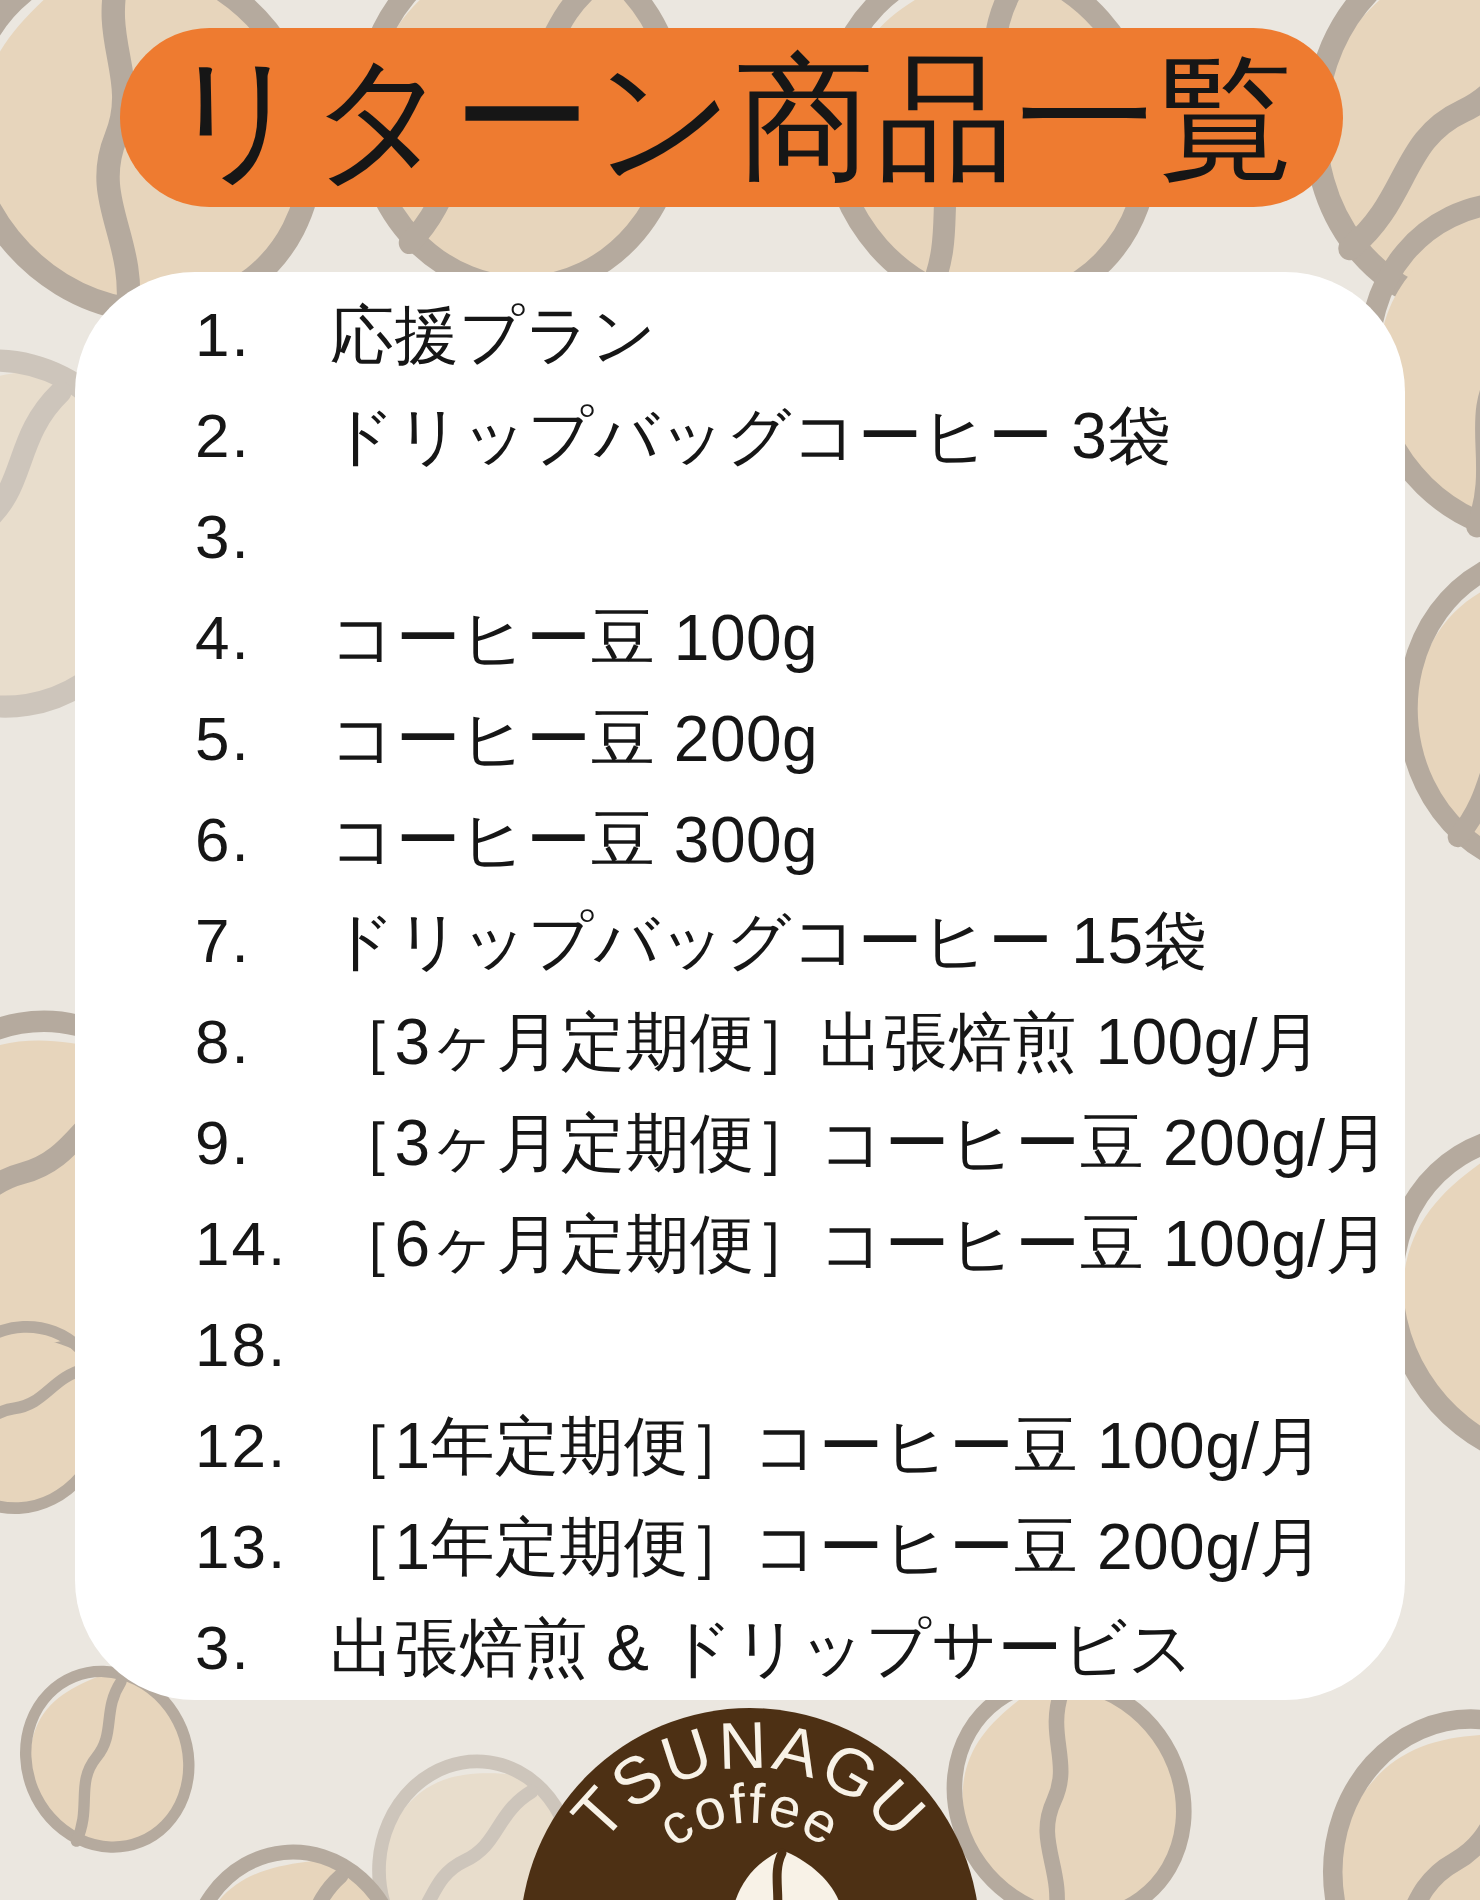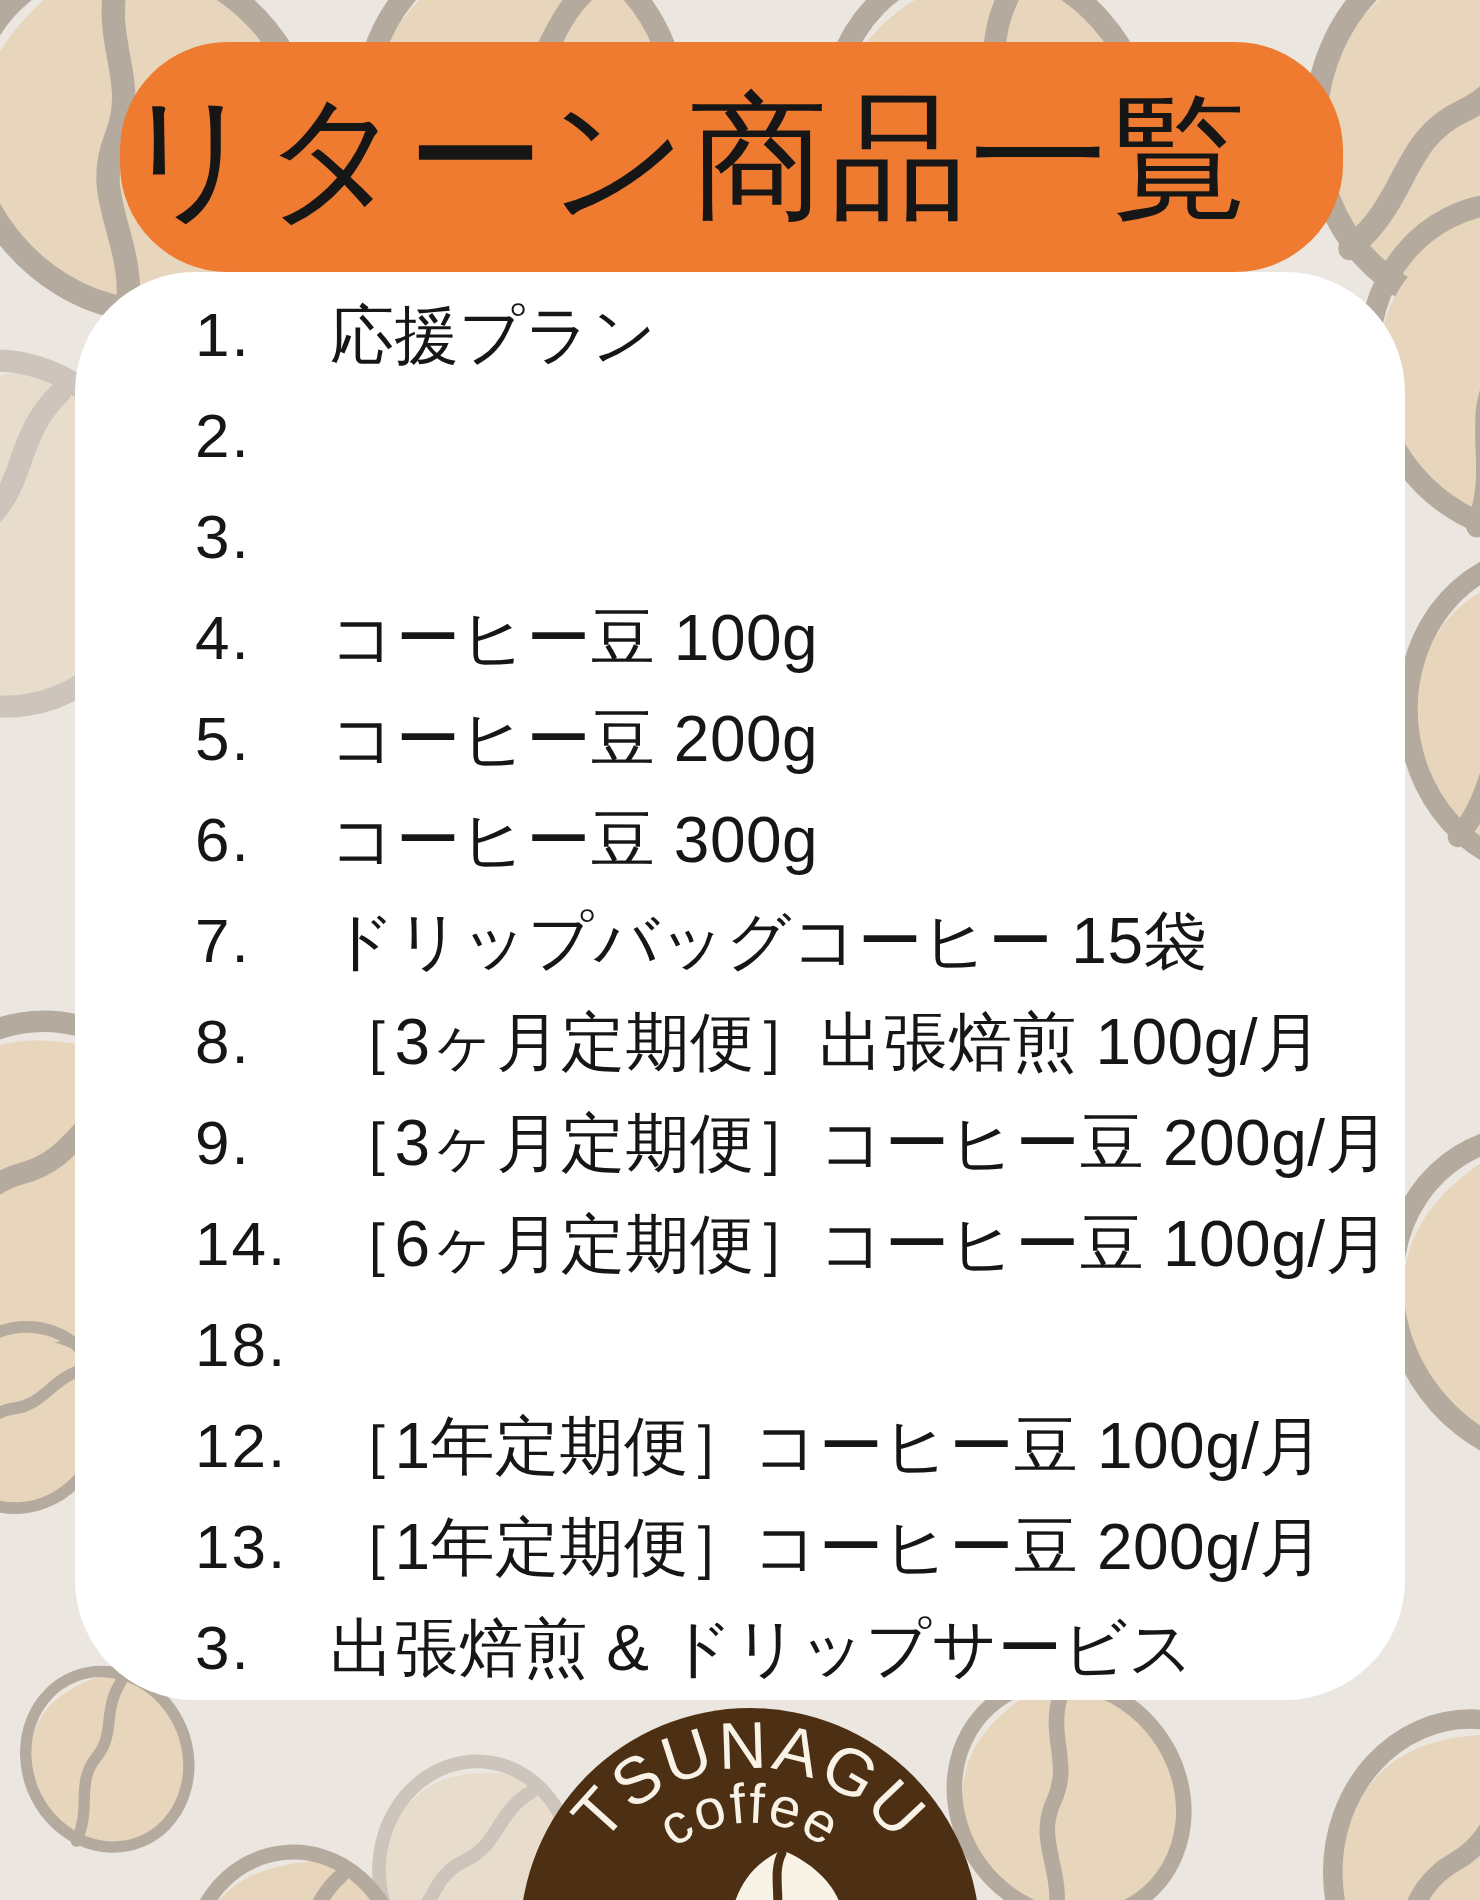--- a/index.html
+++ b/index.html
@@ -12,25 +12,24 @@
     position:relative;width:1480px;height:1900px;overflow:hidden;
     background:var(--bg);
     font-family:"Liberation Sans","DejaVu Sans",sans-serif;
     color:var(--ink);
   }
   .bean{position:absolute;pointer-events:none;}
   .bean svg{display:block;overflow:visible;}
   .bean--faint{opacity:.55;}
 
   .header-pill{
-    position:absolute;left:120px;top:28px;width:1223px;height:230px;
+    position:absolute;left:120px;top:28px;width:1223px;height:179px;
     background:var(--orange);border-radius:108px;
-    display:flex;align-items:center;justify-content:flex-start;
+    display:flex;align-items:center;justify-content:center;
     z-index:3;
-    margin-top:14px;
   }
   .page-title{
     font-size:138px;font-weight:400;letter-spacing:2px;color:var(--ink);
     white-space:nowrap;line-height:1;
   }
 
   .card{
     position:absolute;left:75px;top:272px;width:1330px;height:1428px;
     background:var(--card);border-radius:120px;
     z-index:4;
@@ -145,20 +144,21 @@
 
 <div class="card">
   <ol class="product-list">
   <li class="row">
     <span class="num">1.</span>
     <span class="label">応援プラン</span>
   </li>
 
   <li class="row">
     <span class="num">2.</span>
+    <span class="label">ドリップバッグコーヒー 3袋</span>
   </li>
 
   <li class="row">
     <span class="num">3.</span>
   </li>
 
   <li class="row">
     <span class="num">4.</span>
     <span class="label">コーヒー豆 100g</span>
   </li>

